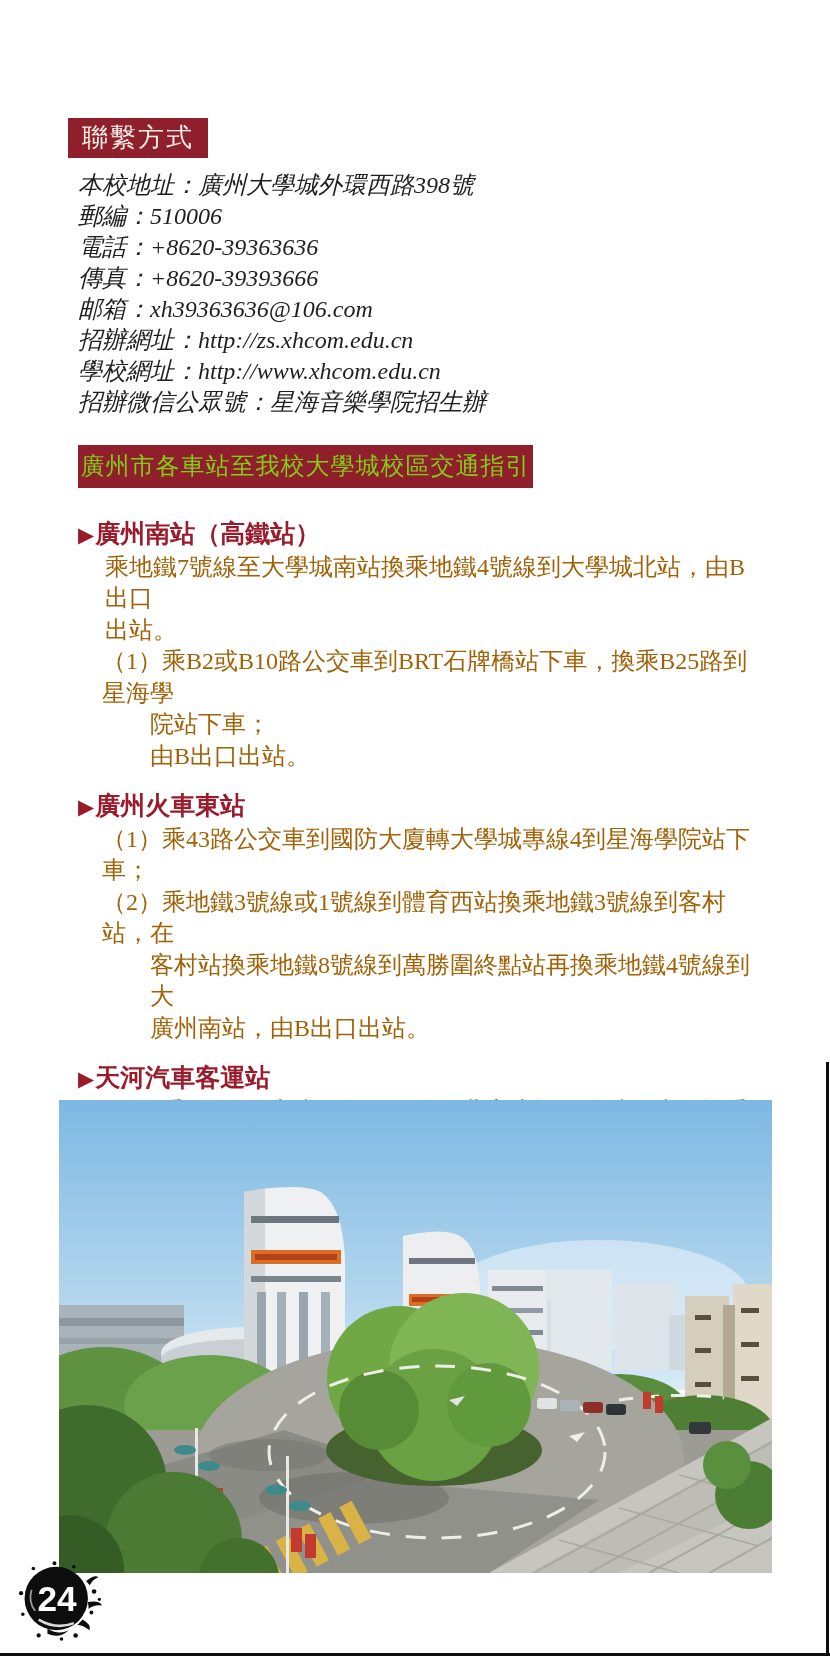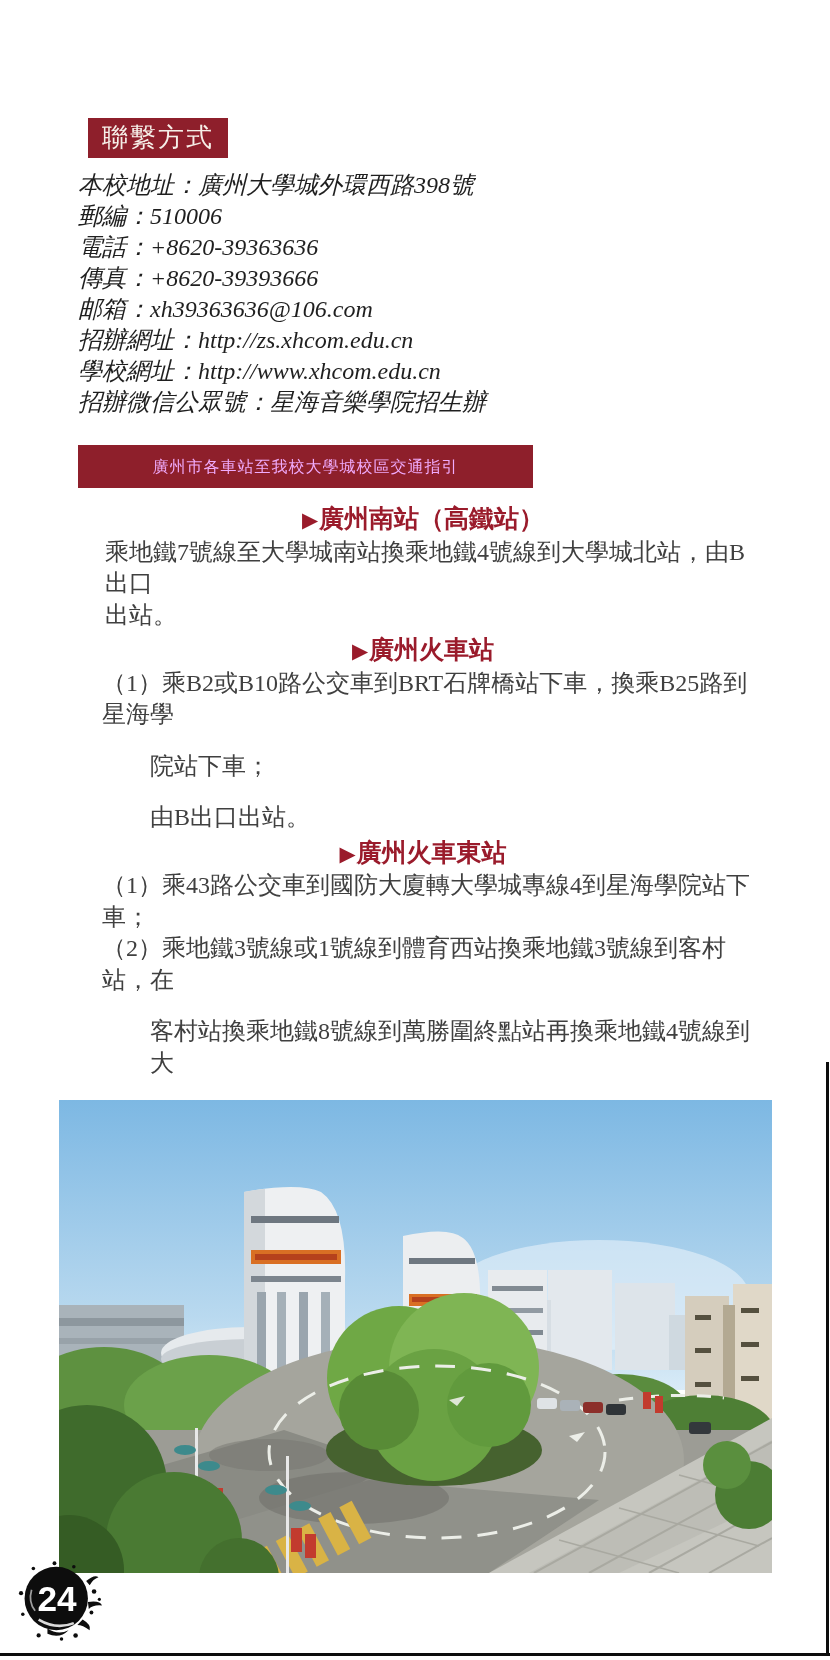--- a/index.html
+++ b/index.html
@@ -1,29 +1,29 @@
 <!DOCTYPE html>
 <html><head>
 <meta charset="utf-8">
 <style>
   html,body{margin:0;padding:0;background:#ffffff;}
   .page{position:relative;width:830px;height:1660px;background:#ffffff;overflow:hidden;
         font-family:"Liberation Serif","DejaVu Serif",serif;color:#222;}
-  .red-box{position:absolute;left:88px;top:118px;width:140px;height:40px;background:#8e1f2b;
+  .red-box{position:absolute;left:68px;top:118px;width:140px;height:40px;background:#8e1f2b;
            color:#f6efe8;font-size:26px;line-height:40px;text-align:center;letter-spacing:2px;}
   .contact{position:absolute;left:78px;top:170px;width:680px;font-size:24px;line-height:31px;color:#1f1f1f;font-style:italic;}
   .banner{position:absolute;left:78px;top:445px;width:455px;height:43px;background:#8e1f2b;
-          color:#f0abfc;font-size:16px;line-height:43px;text-align:center;letter-spacing:1px;}
+          color:#84cc16;font-size:24px;line-height:43px;text-align:center;letter-spacing:1px;}
   .transit{position:absolute;left:78px;top:500px;width:690px;}
-  .t-head{font-size:25px;line-height:31.5px;font-weight:bold;color:#9a1b2b;margin-top:3px;text-align:center;}
+  .t-head{font-size:25px;line-height:31.5px;font-weight:bold;color:#9a1b2b;margin-top:18px;}
   .t-head .tri{font-size:21px;margin-right:1px;}
-  .t-line{font-size:24px;line-height:31.5px;color:#404040;}
+  .t-line{font-size:24px;line-height:31.5px;color:#a16207;}
   .ind-para{padding-left:27px;}
   .ind-num{padding-left:24px;}
-  .ind-cont{padding-left:72px;margin-top:20px;}
+  .ind-cont{padding-left:72px;}
   .photo{position:absolute;left:59px;top:1100px;width:713px;height:473px;display:block;}
   .badge{position:absolute;left:12px;top:1558px;width:92px;height:88px;}
   .bottom-line{position:absolute;left:0;top:1653px;width:830px;height:3px;background:#0c0c0c;}
   .right-line{position:absolute;left:826px;top:1062px;width:3px;height:594px;background:#0c0c0c;}
 </style>
 </head>
 <body>
 
 <div class="page">
 
@@ -41,21 +41,20 @@
   </div>
 
   <div class="banner">廣州市各車站至我校大學城校區交通指引</div>
 
   <div class="transit">
 
     <div class="t-head"><span class="tri">▶</span><span>廣州南站（高鐵站）</span></div>
     <div class="t-line ind-para">乘地鐵7號線至大學城南站換乘地鐵4號線到大學城北站，由B出口</div>
     <div class="t-line ind-para">出站。</div>
 
-    <div class="t-head"><span class="tri">▶</span><span>廣州火車站</span></div>
     <div class="t-line ind-num"><span>（1）</span><span>乘B2或B10路公交車到BRT石牌橋站下車，換乘B25路到星海學</span></div>
     <div class="t-line ind-cont">院站下車；</div>
     <div class="t-line ind-cont">由B出口出站。</div>
 
     <div class="t-head"><span class="tri">▶</span><span>廣州火車東站</span></div>
     <div class="t-line ind-num"><span>（1）</span><span>乘43路公交車到國防大廈轉大學城專線4到星海學院站下車；</span></div>
     <div class="t-line ind-num"><span>（2）</span><span>乘地鐵3號線或1號線到體育西站換乘地鐵3號線到客村站，在</span></div>
     <div class="t-line ind-cont">客村站換乘地鐵8號線到萬勝圍終點站再換乘地鐵4號線到大</div>
     <div class="t-line ind-cont">廣州南站，由B出口出站。</div>
 

